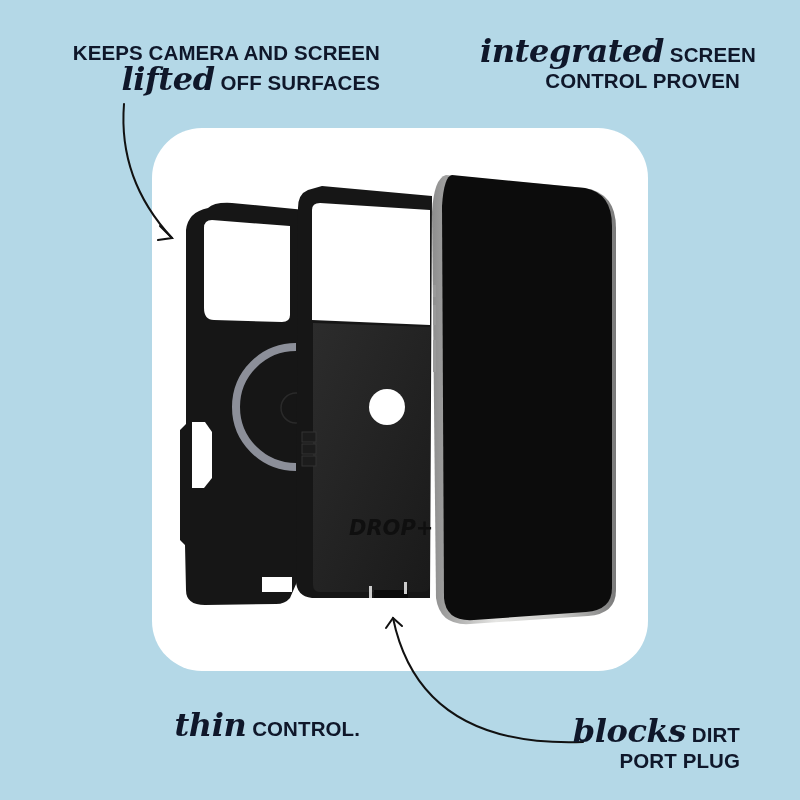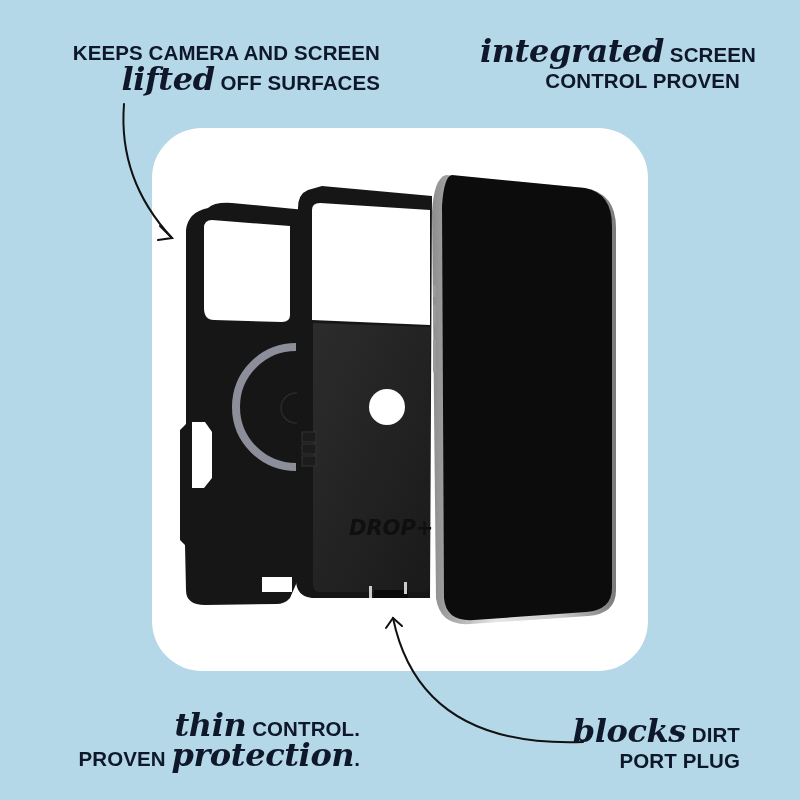--- a/index.html
+++ b/index.html
@@ -103,21 +103,20 @@
     <div><span class="it">lifted</span><span> OFF SURFACES</span></div>
   </div>
 
   <div class="caption cap-tr">
     <div><span class="it">integrated</span><span> SCREEN</span></div>
     <div>CONTROL PROVEN</div>
   </div>
 
   <div class="caption cap-bl">
     <div><span class="it">thin</span><span> CONTROL.</span></div>
-    <div><span>PROVEN </span><span class="it">protection</span><span>.</span></div>
   </div>
 
   <div class="caption cap-br">
     <div><span class="it">blocks</span><span> DIRT</span></div>
     <div>PORT PLUG</div>
   </div>
 
 </div>
 
 </body></html>

